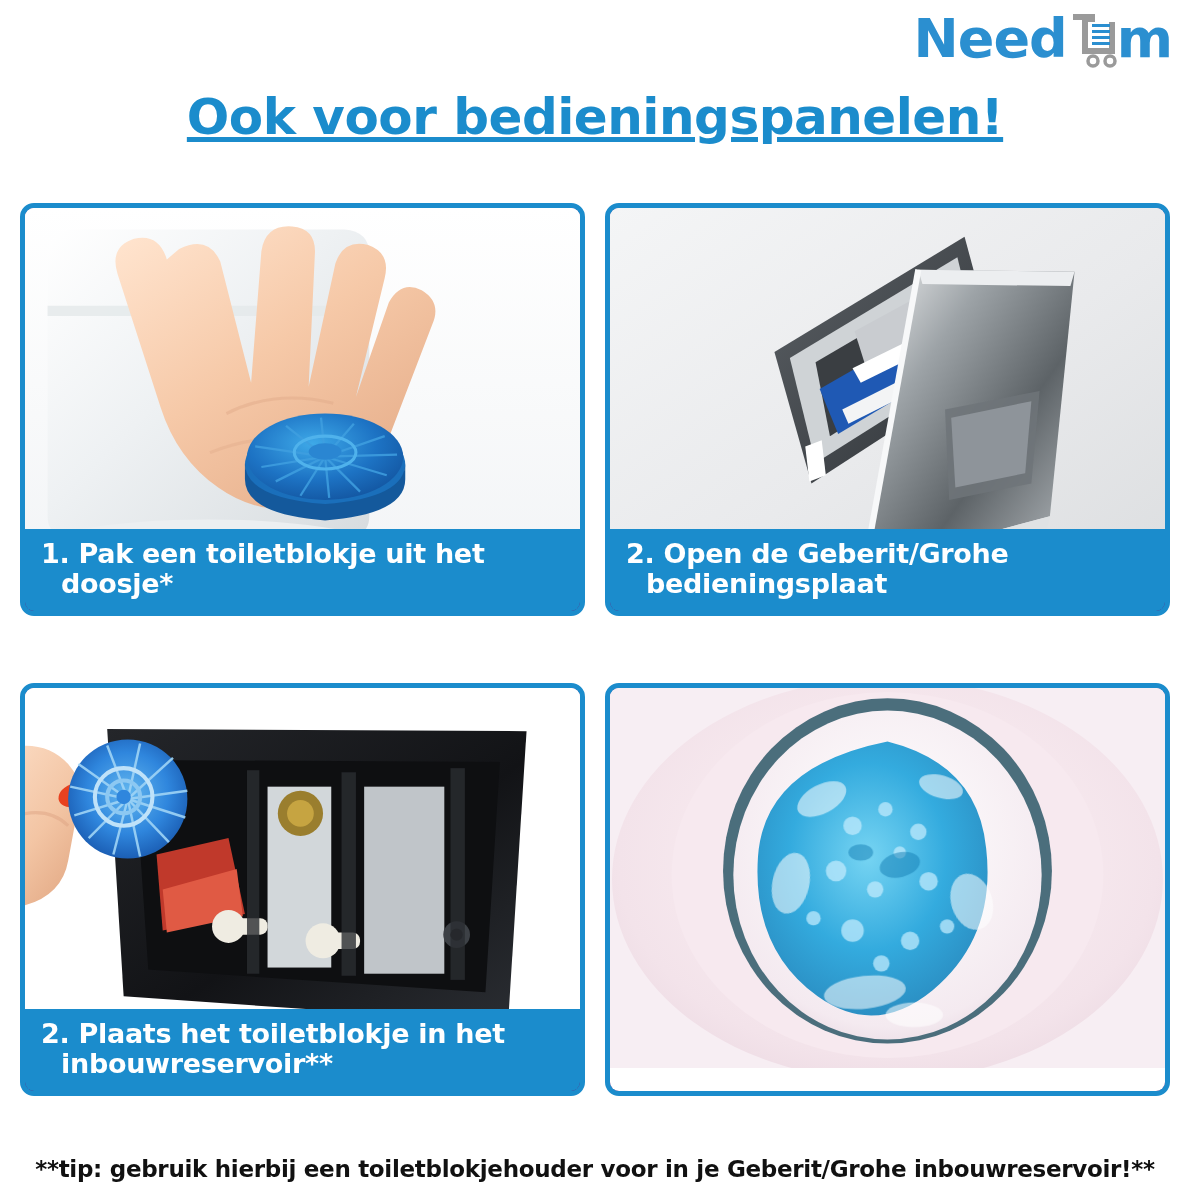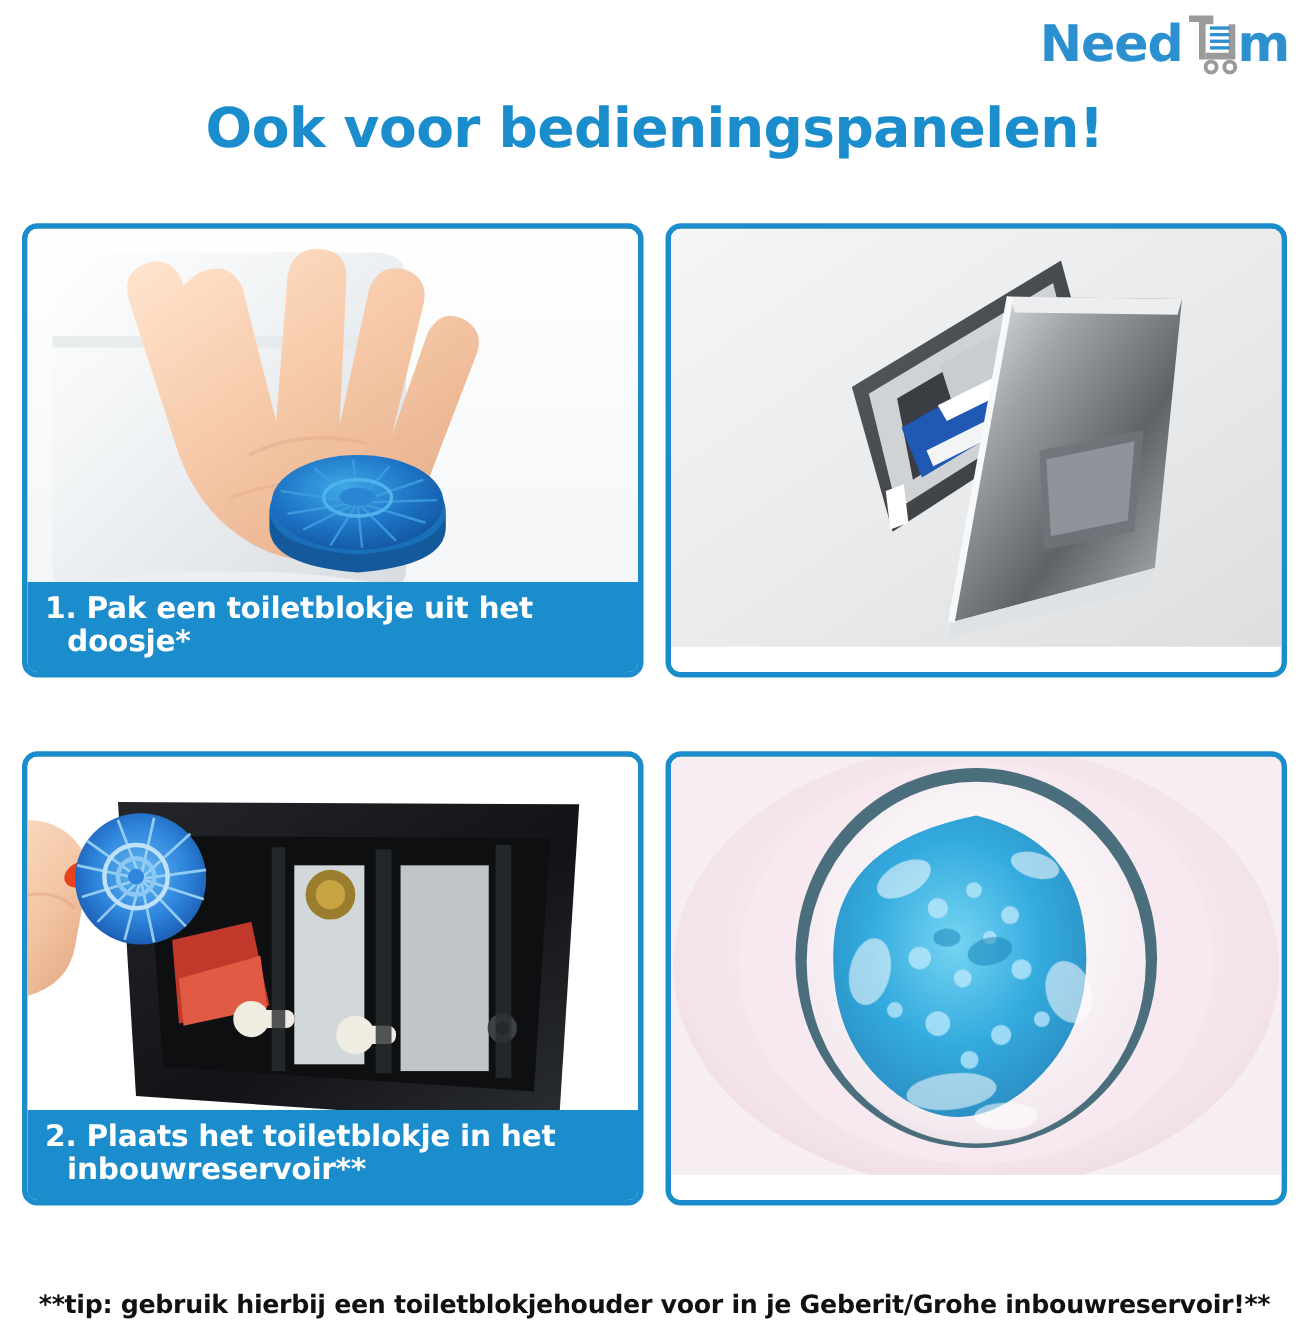--- a/index.html
+++ b/index.html
@@ -22,21 +22,21 @@
   }
   .logo {
     position: absolute;
     right: 18px;
     top: 8px;
     display: flex;
     align-items: center;
     height: 62px;
   }
   .logo-text {
-    font-size: 46px;
+    font-size: 54px;
     font-weight: bold;
     color: #2b8fd0;
     letter-spacing: -1px;
     line-height: 1;
     font-family: "DejaVu Sans", sans-serif;
   }
   .logo-cart {
     position: relative;
     width: 54px;
     height: 58px;
@@ -45,38 +45,39 @@
   }
 
   .title {
     text-align: center;
     color: #1b8ccc;
     font-size: 50px;
     font-weight: bold;
     letter-spacing: -0.5px;
     margin: 10px 0 18px 0;
     font-family: "DejaVu Sans", sans-serif;
+    text-decoration: underline;
   }
 
   
   .grid {
     position: relative;
     width: 1150px;
     margin: 0 auto;
     display: grid;
     grid-template-columns: 1fr 1fr;
     grid-template-rows: 452px 452px;
     column-gap: 20px;
     row-gap: 28px;
   }
 
   .card {
     border: 5px solid #1b8ccc;
     border-radius: 14px;
-    background: #fef9c3;
+    background: #701a75;
     overflow: hidden;
     display: flex;
     flex-direction: column;
     box-sizing: border-box;
     margin-top: 39px;
   }
   .card-figure {
     flex: 1 1 auto;
     position: relative;
     overflow: hidden;
@@ -101,21 +102,21 @@
     text-indent: -20px;
     padding-left: 20px;
   }
   .card-caption.two-line { min-height: 76px; }
 
   
   .footer {
     position: absolute;
     left: 0;
     right: 0;
-    bottom: 0;
+    bottom: 18px;
     text-align: center;
     font-size: 23px;
     font-weight: bold;
     color: #111111;
     letter-spacing: -0.3px;
     font-family: "DejaVu Sans", sans-serif;
   }
 
   
   .fig { position: absolute; inset: 0; }
@@ -248,20 +249,23 @@
         <path d="M190 232 L206 226 L210 260 L194 266 Z" fill="#ffffff"></path>
 
         <path d="M300 60 L452 62 L428 300 L248 348 Z" fill="url(#plate2)"></path>
         <path d="M300 60 L452 62 L448 76 L304 74 Z" fill="#eceef0"></path>
         <path d="M248 348 L428 300 L424 318 L246 362 Z" fill="#dfe2e4"></path>
 
         <path d="M326 196 L418 178 L410 268 L330 284 Z" fill="#6e7479" opacity="0.85"></path>
         <path d="M332 204 L410 188 L404 258 L336 272 Z" fill="#8e949a"></path>
         <path d="M300 60 L248 348" fill="none" stroke="#f7f8f9" stroke-width="6"></path>
       </svg>
+    </div>
+    <div class="card-caption two-line">
+      <span class="cap-inner">2. Open de Geberit/Grohe bedieningsplaat</span>
     </div>
   </div>
 
   <div class="card">
     <div class="card-figure">
       <svg class="fig" viewBox="0 0 540 370" preserveAspectRatio="xMidYMid slice" aria-hidden="true">
         <defs>
           <linearGradient id="skin3" x1="0" y1="0" x2="1" y2="1">
             <stop offset="0%" stop-color="#ffe6d2"></stop>
             <stop offset="60%" stop-color="#f3c5a4"></stop>

